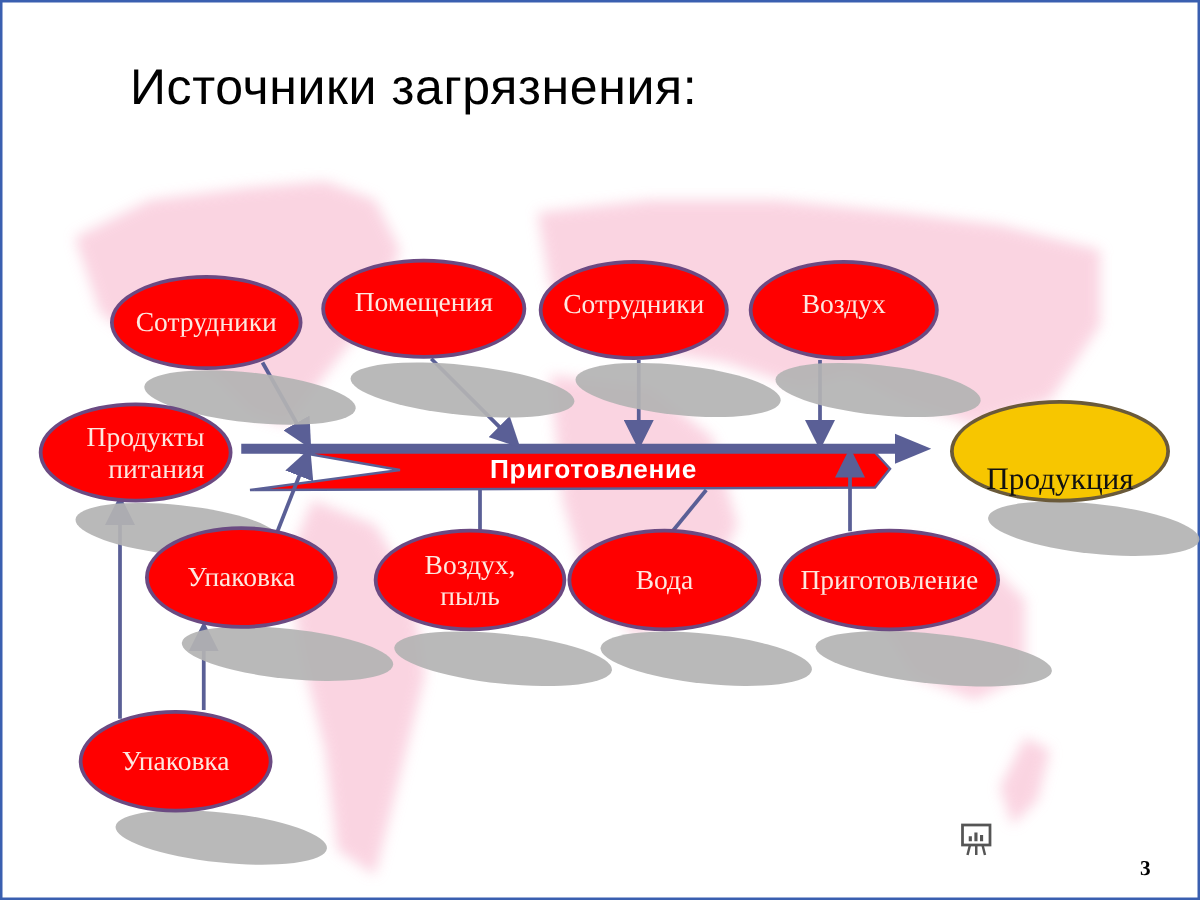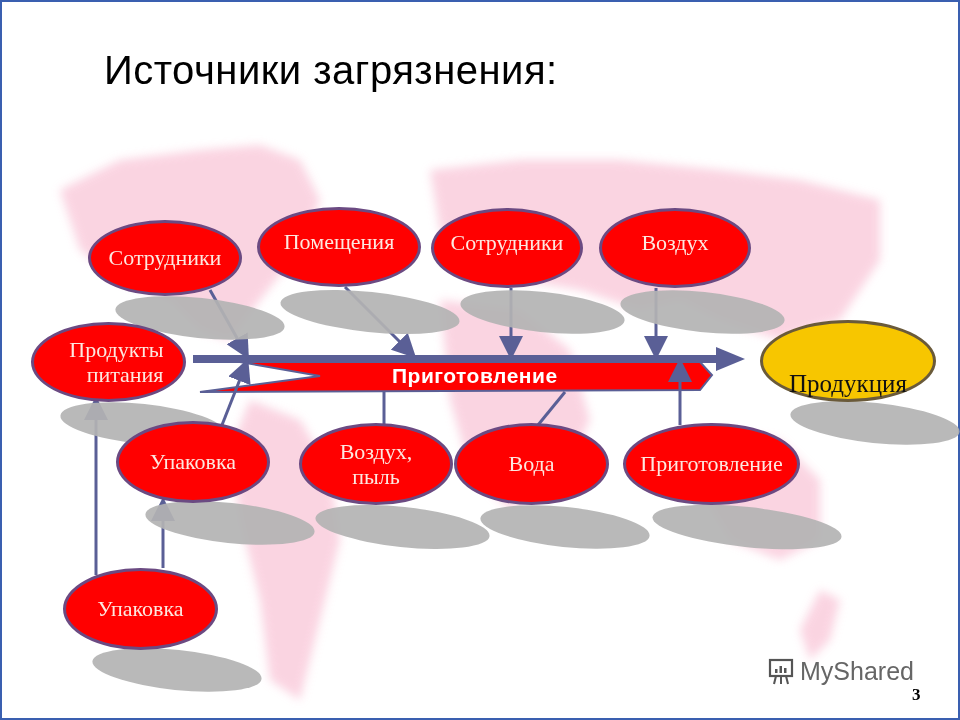--- a/index.html
+++ b/index.html
@@ -112,15 +112,14 @@
 <div class="logo">
   <svg class="logo-icon" viewBox="0 0 30 30">
     <rect x="4" y="4" width="22" height="16" fill="none" stroke="#555" stroke-width="2.2"></rect>
     <rect x="9" y="13" width="2.5" height="4" fill="#555"></rect>
     <rect x="13.5" y="10" width="2.5" height="7" fill="#555"></rect>
     <rect x="18" y="12" width="2.5" height="5" fill="#555"></rect>
     <line x1="10" y1="20" x2="8" y2="28" stroke="#555" stroke-width="2"></line>
     <line x1="20" y1="20" x2="22" y2="28" stroke="#555" stroke-width="2"></line>
     <line x1="15" y1="20" x2="15" y2="28" stroke="#555" stroke-width="2"></line>
   </svg>
-  <span>MyShared</span>
 </div>
 <div class="page-num">3</div>
 
 </body></html>

